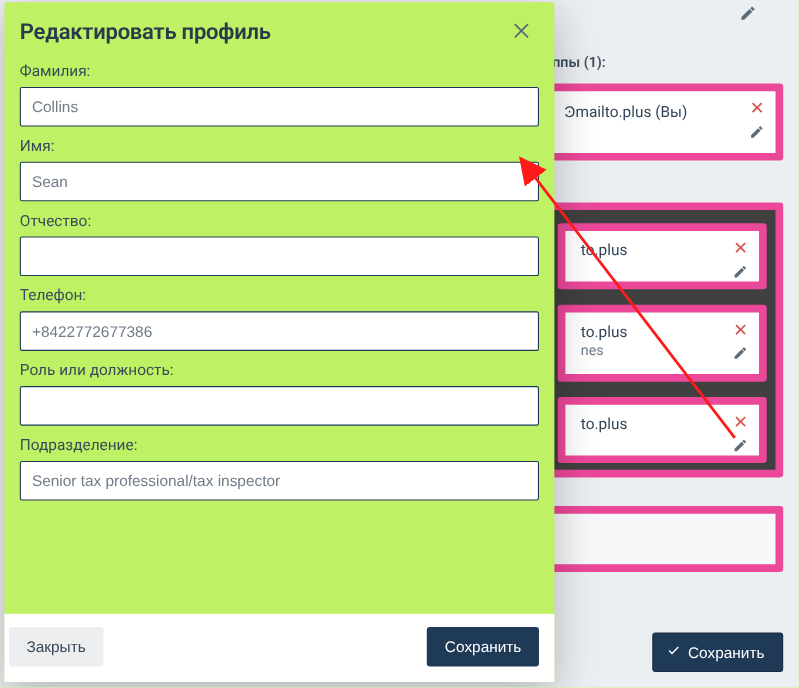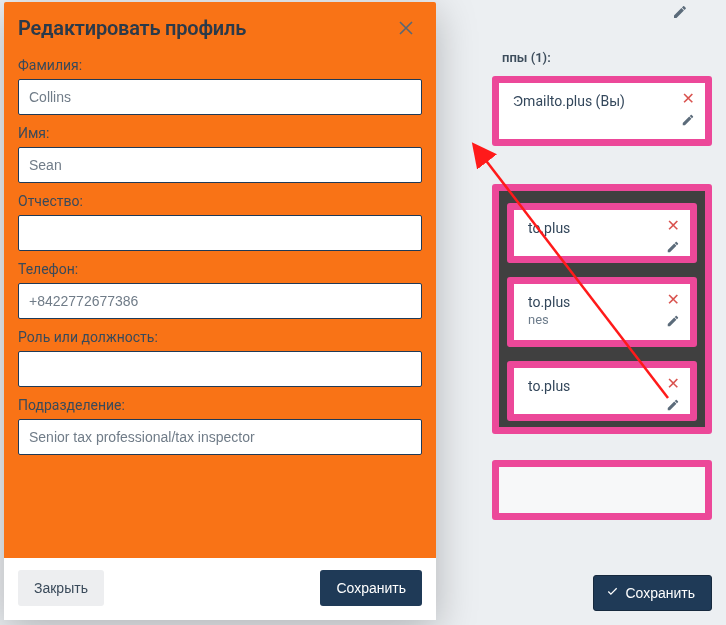--- a/index.html
+++ b/index.html
@@ -79,23 +79,23 @@
 
   
   .overlay {
     position: absolute;
     inset: 0;
     background: rgba(0,0,0,0);
   }
   .modal {
     position: absolute;
     left: 4px; top: 2px;
-    width: 432px;
+    width: 500px;
     height: 618px;
-    background: #f97316;
+    background: #bef264;
     box-shadow: 0 10px 40px rgba(0,0,0,0.25);
     border-radius: 2px;
     display: flex;
     flex-direction: column;
   }
   .modal-header {
     padding: 14px 18px 10px 14px;
     display: flex;
     align-items: flex-start;
     justify-content: space-between;
@@ -128,21 +128,21 @@
     width: 100%;
     border: 1px solid #1f3a57;
     border-radius: 2px;
     padding: 9px 10px;
     font-size: 14px;
     color: #707c88;
     outline: none;
     background: #fff;
   }
   .modal-footer {
-    padding: 12px 14px 14px 14px;
+    padding: 12px 14px 14px 4px;
     display: flex;
     justify-content: space-between;
     align-items: center;
     background: #fff;
   }
   .btn {
     border: none;
     border-radius: 3px;
     padding: 10px 16px;
     font-size: 14px;

